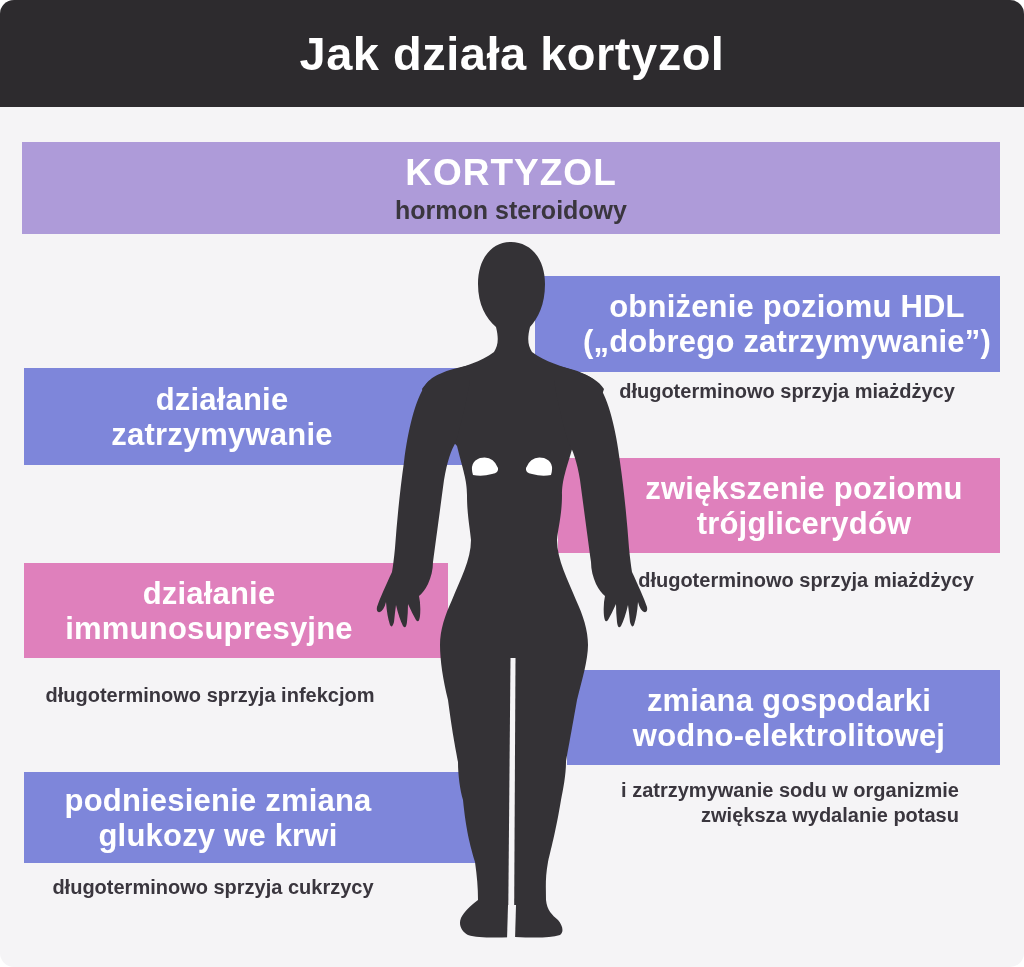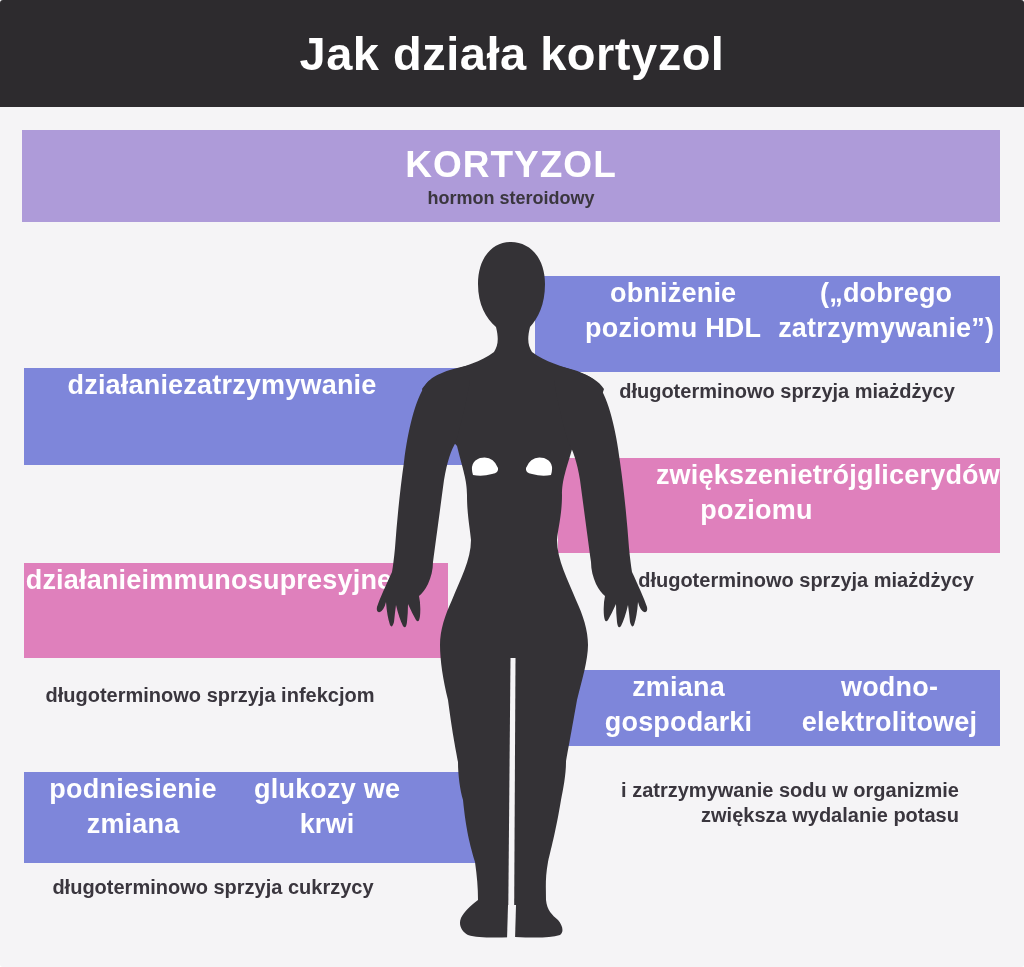--- a/index.html
+++ b/index.html
@@ -9,51 +9,51 @@
     --blue:#7e86da;
     --pink:#df80bc;
     --silhouette:#343236;
     --dark-text:#3a363e;
     --white-text:#ffffff;
   }
   *{margin:0;padding:0;box-sizing:border-box;}
   body{background:#ffffff;font-family:"Liberation Sans",sans-serif;}
   #page{
     position:relative;width:1024px;height:967px;background:var(--bg);
-    border-radius:3px;overflow:hidden;
+    border-radius:14px;overflow:hidden;
   }
   
   #header{
     position:absolute;left:0;top:0;width:1024px;height:107px;
     background:var(--header-bg);display:flex;align-items:center;justify-content:center;
   }
   #header .title{
     color:var(--white-text);font-size:47px;font-weight:800;letter-spacing:.5px;
   }
   
   #kortyzol{
-    position:absolute;left:22px;top:130px;width:978px;height:92px;
+    position:absolute;left:22px;top:142px;width:978px;height:92px;
     background:var(--purple);display:flex;flex-direction:column;
     align-items:center;justify-content:center;gap:2px;
   }
   #kortyzol .k-title{color:var(--white-text);font-size:37px;font-weight:800;letter-spacing:1px;}
-  #kortyzol .k-sub{color:var(--dark-text);font-size:18px;font-weight:800;}
+  #kortyzol .k-sub{color:var(--dark-text);font-size:25px;font-weight:800;}
   
   .banner{
-    position:absolute;display:flex;flex-direction:row;justify-content:center;
-    text-align:center;color:var(--white-text);font-size:27px;font-weight:800;
+    position:absolute;display:flex;flex-direction:column;justify-content:center;
+    text-align:center;color:var(--white-text);font-size:31px;font-weight:800;
     line-height:35px;letter-spacing:.2px;
   }
   .banner.blue{background:var(--blue);}
   .banner.pink{background:var(--pink);}
   #banner-r1{left:535px;top:276px;width:465px;height:96px;padding-left:39px;}
   #banner-l1{left:24px; top:368px;width:446px;height:97px;padding-right:50px;}
-  #banner-r2{left:558px;top:458px;width:442px;height:95px;padding-left:50px;text-align:right;}
+  #banner-r2{left:558px;top:458px;width:442px;height:95px;padding-left:50px;}
   #banner-l2{left:24px; top:563px;width:424px;height:95px;padding-right:54px;}
-  #banner-r3{left:567px;top:670px;width:433px;height:76px;padding-left:11px;}
+  #banner-r3{left:567px;top:670px;width:433px;height:95px;padding-left:11px;}
   #banner-l3{left:24px; top:772px;width:476px;height:91px;padding-right:88px;}
   
   .note{
     position:absolute;transform:translateX(-50%);
     color:var(--dark-text);font-size:20px;font-weight:800;
     line-height:25px;text-align:right;white-space:nowrap;
   }
   #note-r1{left:787px;top:379px;}
   #note-r2{left:806px;top:568px;}
   #note-l2{left:210px;top:671px;margin-top:12px;}

